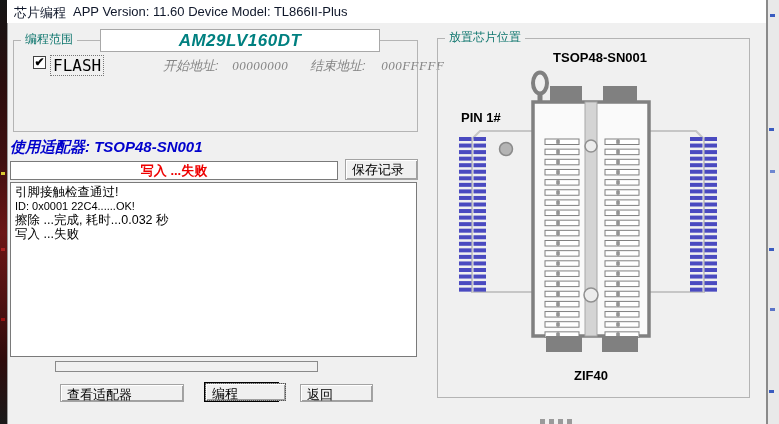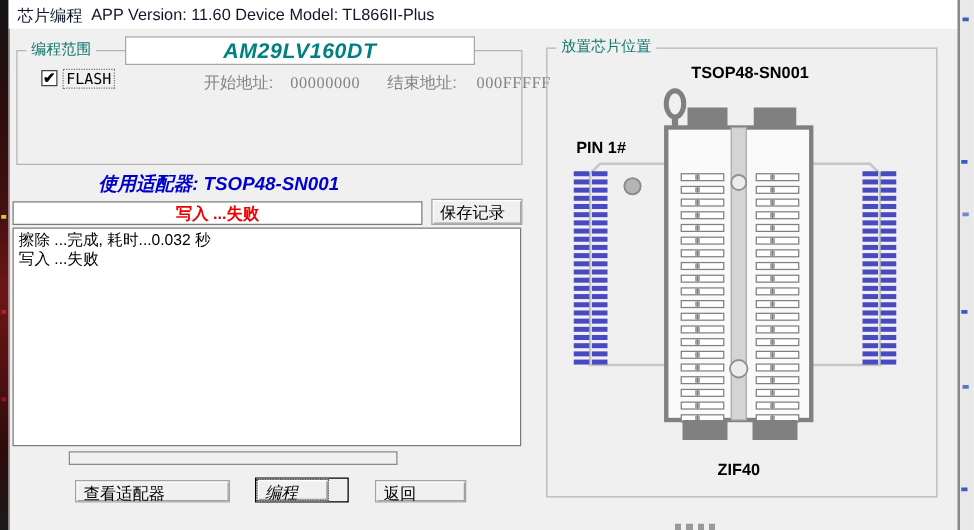--- a/index.html
+++ b/index.html
@@ -30,28 +30,28 @@
     box-sizing:border-box;cursor:default;
   }
   .btn-default-wrap{border:1px solid #000;box-sizing:border-box;background:#f0f0f0;}
   .focus-dotted{outline:1px dotted #555;outline-offset:-1px;}
   .sunken{background:#fff;border:1px solid #7a7a7a;box-sizing:border-box;}
   .checkbox{width:13px;height:13px;background:#fff;border:1px solid #424242;box-sizing:border-box;
     font-size:12px;line-height:11px;text-align:center;color:#000;font-weight:bold;}
   
   #chip-header{background:#fff;border:1px solid #a8a8a8;box-sizing:border-box;text-align:center;}
   #chip-header span{font-size:17px;font-weight:bold;font-style:italic;letter-spacing:.5px;}
-  #addr-line{color:#848484;font-size:13px;}
+  #addr-line{color:#848484;font-size:13px;font-style:italic;}
   #addr-line .hex{font-family:"Liberation Serif",serif;font-size:13px;letter-spacing:.5px;}
-  #adapter-line{font-size:15px;font-weight:bold;font-style:italic;text-align:center;}
+  #adapter-line{font-size:15px;font-weight:bold;font-style:italic;}
   #status-box{text-align:center;font-size:13px;font-weight:bold;line-height:17px;}
   #log-box{font-size:12.5px;color:#000;line-height:14.5px;padding:2px 4px;overflow:hidden;}
   #log-box .small{font-size:11px;line-height:13px;}
   .boldlabel{font-weight:bold;font-size:13px;color:#000;}
-  #flash-label{font-family:"DejaVu Sans Mono",monospace;font-size:12px;border:1px dotted #777;padding:0 2px;}
+  #flash-label{font-family:"DejaVu Sans Mono",monospace;font-size:16px;border:1px dotted #777;padding:0 2px;}
   #bottom-frag{background:repeating-linear-gradient(90deg,#9a9a9a 0 5px,transparent 5px 9px);}
 </style>
 </head>
 <body style="--chip-teal: #008080; --adapter-blue: #0000cc; --status-red: #ee0000;">
 
 <div class="abs" id="left-strip">
   <span class="speck" style="top:172px;background:#d8c832;"></span>
   <span class="speck" style="top:248px;background:#a22;"></span>
   <span class="speck" style="top:318px;background:#911;"></span>
 </div>
@@ -83,29 +83,31 @@
 </div>
 
 <div class="abs" id="adapter-line" style="left:10px;top:138px;width:330px;color:var(--adapter-blue);">使用适配器: TSOP48-SN001</div>
 
 <div class="abs sunken" id="status-box" style="left:10px;top:161px;width:328px;height:19px;color:var(--status-red);">
   <span>写入 ...失败</span>
 </div>
 <button class="abs btn" style="left:345px;top:159px;width:73px;height:21px;">保存记录</button>
 
 <div class="abs sunken" id="log-box" style="left:10px;top:182px;width:407px;height:175px;">
+  <div>引脚接触检查通过!</div>
+  <div class="small">ID: 0x0001 22C4......OK!</div>
   <div>擦除 ...完成, 耗时...0.032 秒</div>
   <div>写入 ...失败</div>
 </div>
 
 <div class="abs sunken" style="left:55px;top:361px;width:263px;height:11px;background:#f0f0f0;border-color:#8a8a8a;"></div>
 
 <button class="abs btn" style="left:60px;top:384px;width:124px;height:18px;">查看适配器</button>
 <div class="abs btn-default-wrap" style="left:204px;top:382px;width:75px;height:20px;">
-  <button class="btn focus-dotted" style="width:58px;height:18px;display:block;font-style:italic;">编程</button>
+  <button class="btn focus-dotted" style="width:81px;height:18px;display:block;">编程</button>
 </div>
 <button class="abs btn" style="left:300px;top:384px;width:73px;height:18px;">返回</button>
 
 <div class="abs groupbox" style="left:437px;top:38px;width:313px;height:360px;"></div>
 <div class="grouplabel" style="left:445px;top:31px;">放置芯片位置</div>
 
 <div class="abs boldlabel" style="left:520px;top:50px;width:160px;text-align:center;">TSOP48-SN001</div>
 <div class="abs boldlabel" style="left:461px;top:110px;">PIN 1#</div>
 <div class="abs boldlabel" style="left:531px;top:368px;width:120px;text-align:center;">ZIF40</div>
 

